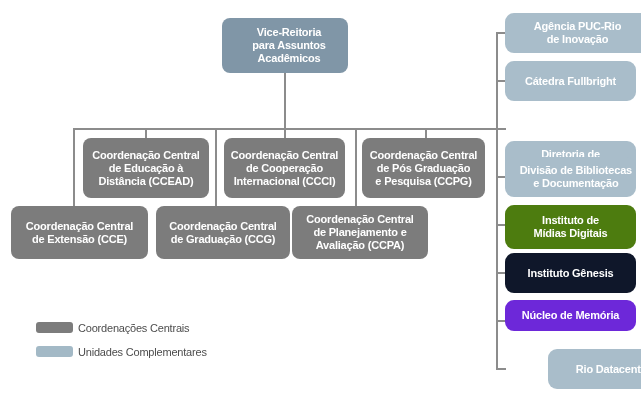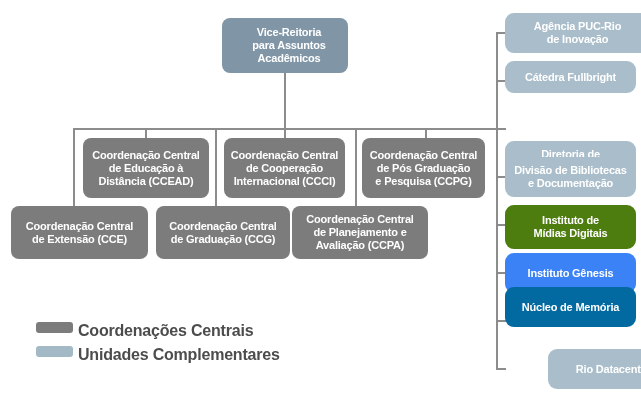--- a/index.html
+++ b/index.html
@@ -40,22 +40,22 @@
   .node.root   { background: #8096a7; border-radius: 8px; }
   .node.unit   { background: #a9bdca; border-radius: 9px; }
   .legend-swatch {
     position: absolute;
     width: 37px;
     height: 11px;
     border-radius: 3px;
   }
   .legend-label {
     position: absolute;
-    font-size: 16px;
-    font-weight: bold;
+    font-size: 11px;
+    font-weight: normal;
     color: #4c4c4c;
     letter-spacing: -0.2px;
     white-space: nowrap;
   }
 </style>
 </head>
 <body>
 
 <div class="canvas">
 
@@ -109,39 +109,39 @@
   <div class="node gray" style="left: 292px; top: 206px; width: 136px; height: 53px; background: rgb(124, 124, 124);">
     <span class="node-label">Coordenação Central
 de Planejamento e
 Avaliação (CCPA)</span>
   </div>
 
   <div class="node unit" style="left: 505px; top: 13px; width: 145px; height: 40px; background: rgb(169, 189, 202);">
     <span class="node-label">Agência PUC-Rio
 de Inovação</span>
   </div>
-  <div class="node unit" style="left: 505px; top: 61px; width: 131px; height: 32px; background: rgb(169, 189, 202);">
+  <div class="node unit" style="left: 505px; top: 61px; width: 131px; height: 40px; background: rgb(169, 189, 202);">
     <span class="node-label">Cátedra Fullbright</span>
   </div>
   <div class="node unit" style="left: 505px; top: 109px; width: 131px; height: 40px; background: rgb(169, 189, 202); margin-top: 32px;">
     <span class="node-label">Diretoria de
 Admissão e Registro</span>
   </div>
-  <div class="node unit" style="left: 505px; top: 157px; width: 131px; height: 40px; background: rgb(169, 189, 202);">
+  <div class="node unit" style="left: 505px; top: 157px; width: 131px; height: 40px; background: rgb(169, 189, 202); justify-content: flex-end;">
     <span class="node-label">Divisão de Bibliotecas
 e Documentação</span>
   </div>
   <div class="node unit" style="left: 505px; top: 205px; width: 131px; height: 44px; background: #4d7c0f;">
     <span class="node-label">Instituto de
 Mídias Digitais</span>
   </div>
-  <div class="node unit" style="left: 505px; top: 253px; width: 131px; height: 40px; background: #3b82f6; align-items: center;">
+  <div class="node unit" style="left: 505px; top: 253px; width: 131px; height: 40px; background: #0f172a; align-items: center;">
     <span class="node-label">Instituto Gênesis</span>
   </div>
-  <div class="node unit" style="left: 505px; top: 287px; width: 131px; height: 40px; background: #0369a1;">
+  <div class="node unit" style="left: 505px; top: 300px; width: 131px; height: 31px; background: #6d28d9;">
     <span class="node-label">Núcleo de Memória</span>
   </div>
   <div class="node unit" style="left: 505px; top: 349px; width: 131px; height: 40px; background: rgb(169, 189, 202); margin-left: 43px;">
     <span class="node-label">Rio Datacentro</span>
   </div>
 
   <div class="legend-swatch" style="left: 36px; top: 322px; background: rgb(124, 124, 124);"></div>
   <div class="legend-label" style="left:78px;top:322px">Coordenações Centrais</div>
   <div class="legend-swatch" style="left: 36px; top: 346px; background: rgb(163, 185, 198);"></div>
   <div class="legend-label" style="left:78px;top:346px">Unidades Complementares</div>

